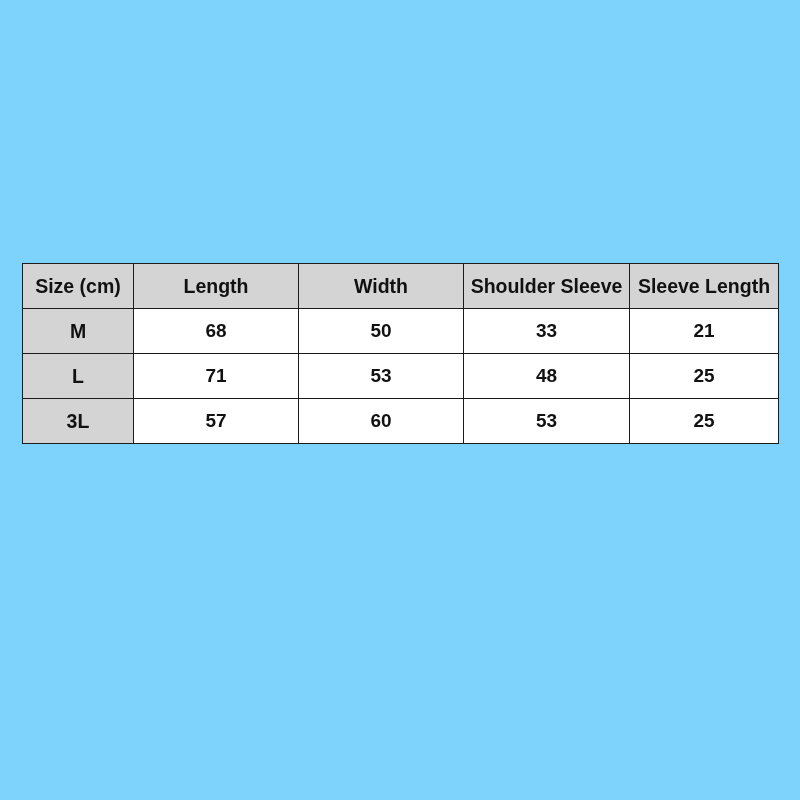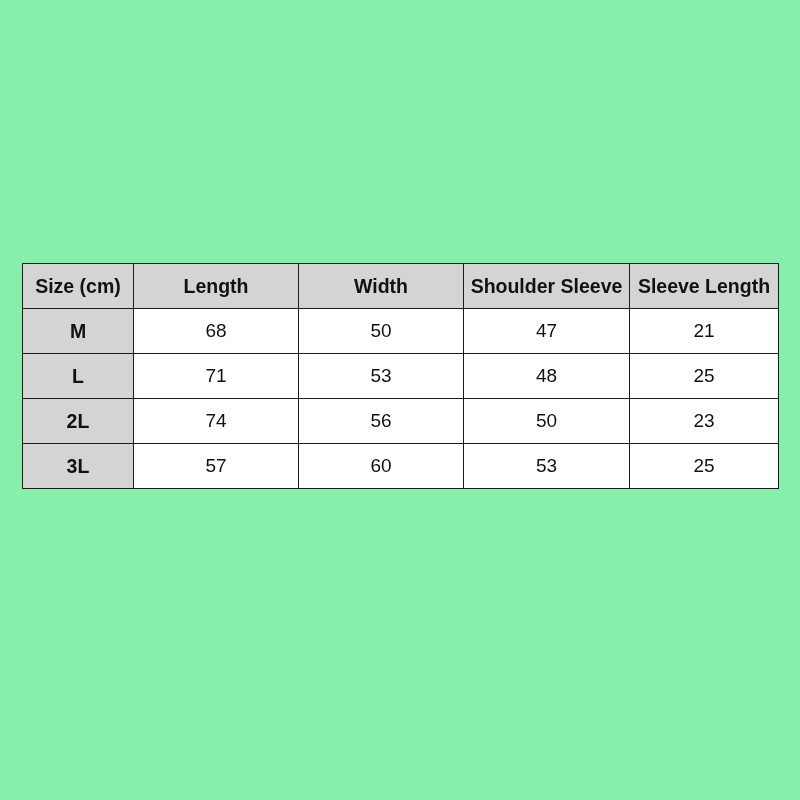--- a/index.html
+++ b/index.html
@@ -10,21 +10,21 @@
     width: 800px;
     height: 800px;
     background: #ffffff;
     font-family: "Liberation Sans", sans-serif;
     overflow: hidden;
   }
   .page {
     position: relative;
     width: 800px;
     height: 800px;
-    background: #86efac;
+    background: #7dd3fc;
   }
   .table-wrap {
     position: absolute;
     left: 22px;
     top: 263px;
     width: 756px;
   }
   table.size-table {
     border-collapse: collapse;
     width: 756px;
@@ -33,21 +33,21 @@
   table.size-table td,
   table.size-table th {
     border: 1px solid #1b1b1b;
     height: 45px;
     padding: 0 4px;
     text-align: center;
     vertical-align: middle;
     font-size: 19px;
     color: #111111;
     background: #ffffff;
-    font-weight: normal;
+    font-weight: bold;
     box-sizing: border-box;
   }
   table.size-table thead th {
     background: #d4d4d4;
     font-weight: bold;
     font-size: 19.5px;
   }
   table.size-table tbody td.row-head {
     background: #d4d4d4;
     font-weight: bold;
@@ -80,36 +80,29 @@
           <th>Width</th>
           <th>Shoulder Sleeve</th>
           <th>Sleeve Length</th>
         </tr>
       </thead>
       <tbody>
         <tr>
           <td class="row-head">M</td>
           <td>68</td>
           <td>50</td>
-          <td>47</td>
+          <td>33</td>
           <td>21</td>
         </tr>
         <tr>
           <td class="row-head">L</td>
           <td>71</td>
           <td>53</td>
           <td>48</td>
           <td>25</td>
-        </tr>
-        <tr>
-          <td class="row-head">2L</td>
-          <td>74</td>
-          <td>56</td>
-          <td>50</td>
-          <td>23</td>
         </tr>
         <tr>
           <td class="row-head">3L</td>
           <td>57</td>
           <td>60</td>
           <td>53</td>
           <td>25</td>
         </tr>
       </tbody>
     </table>

